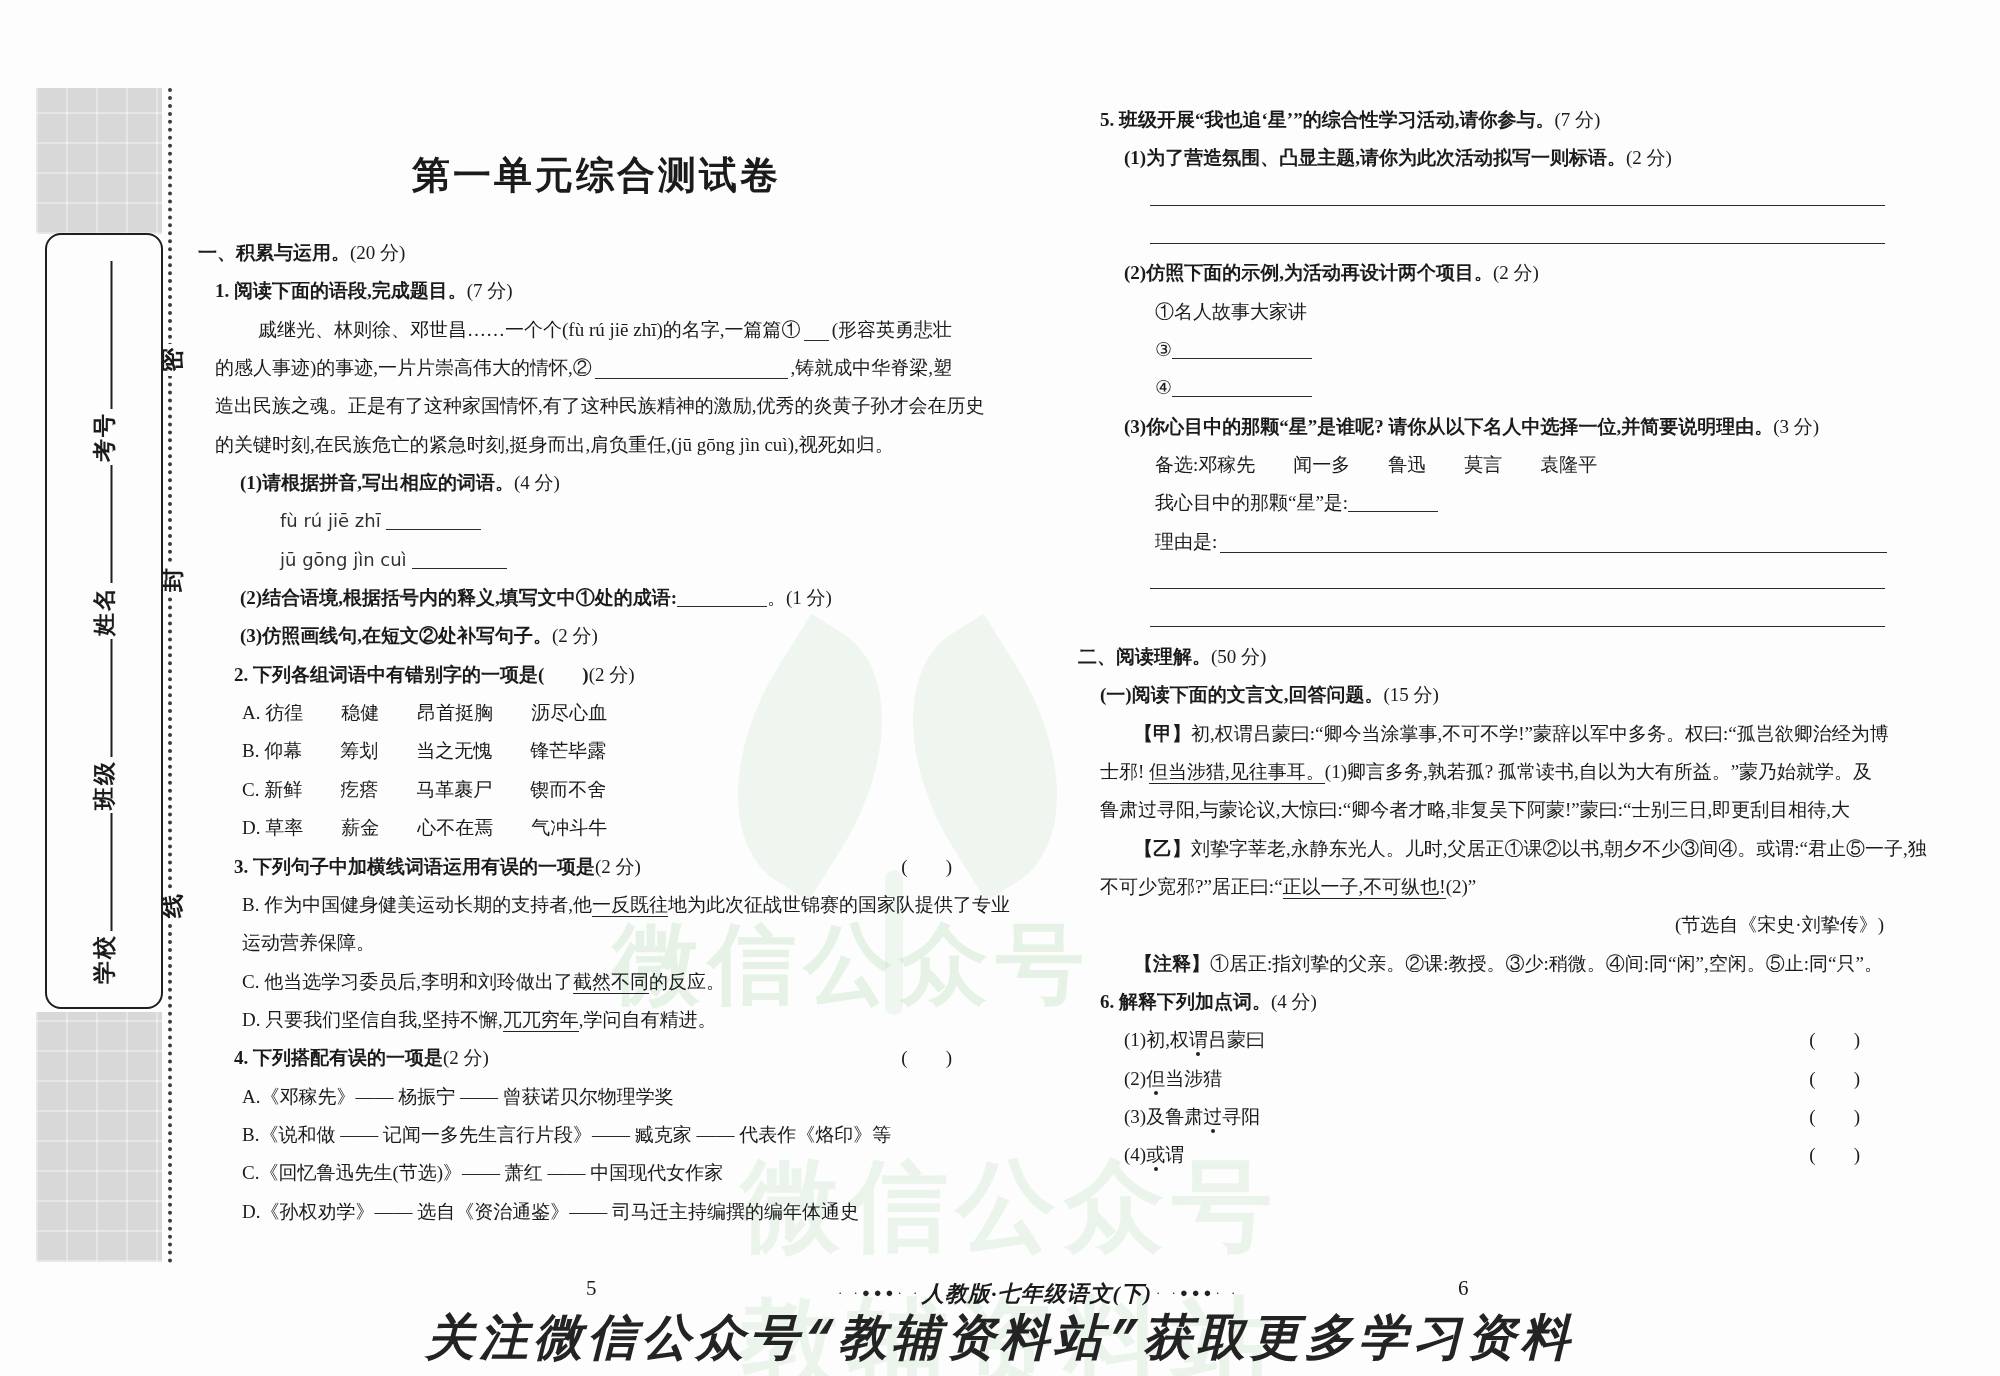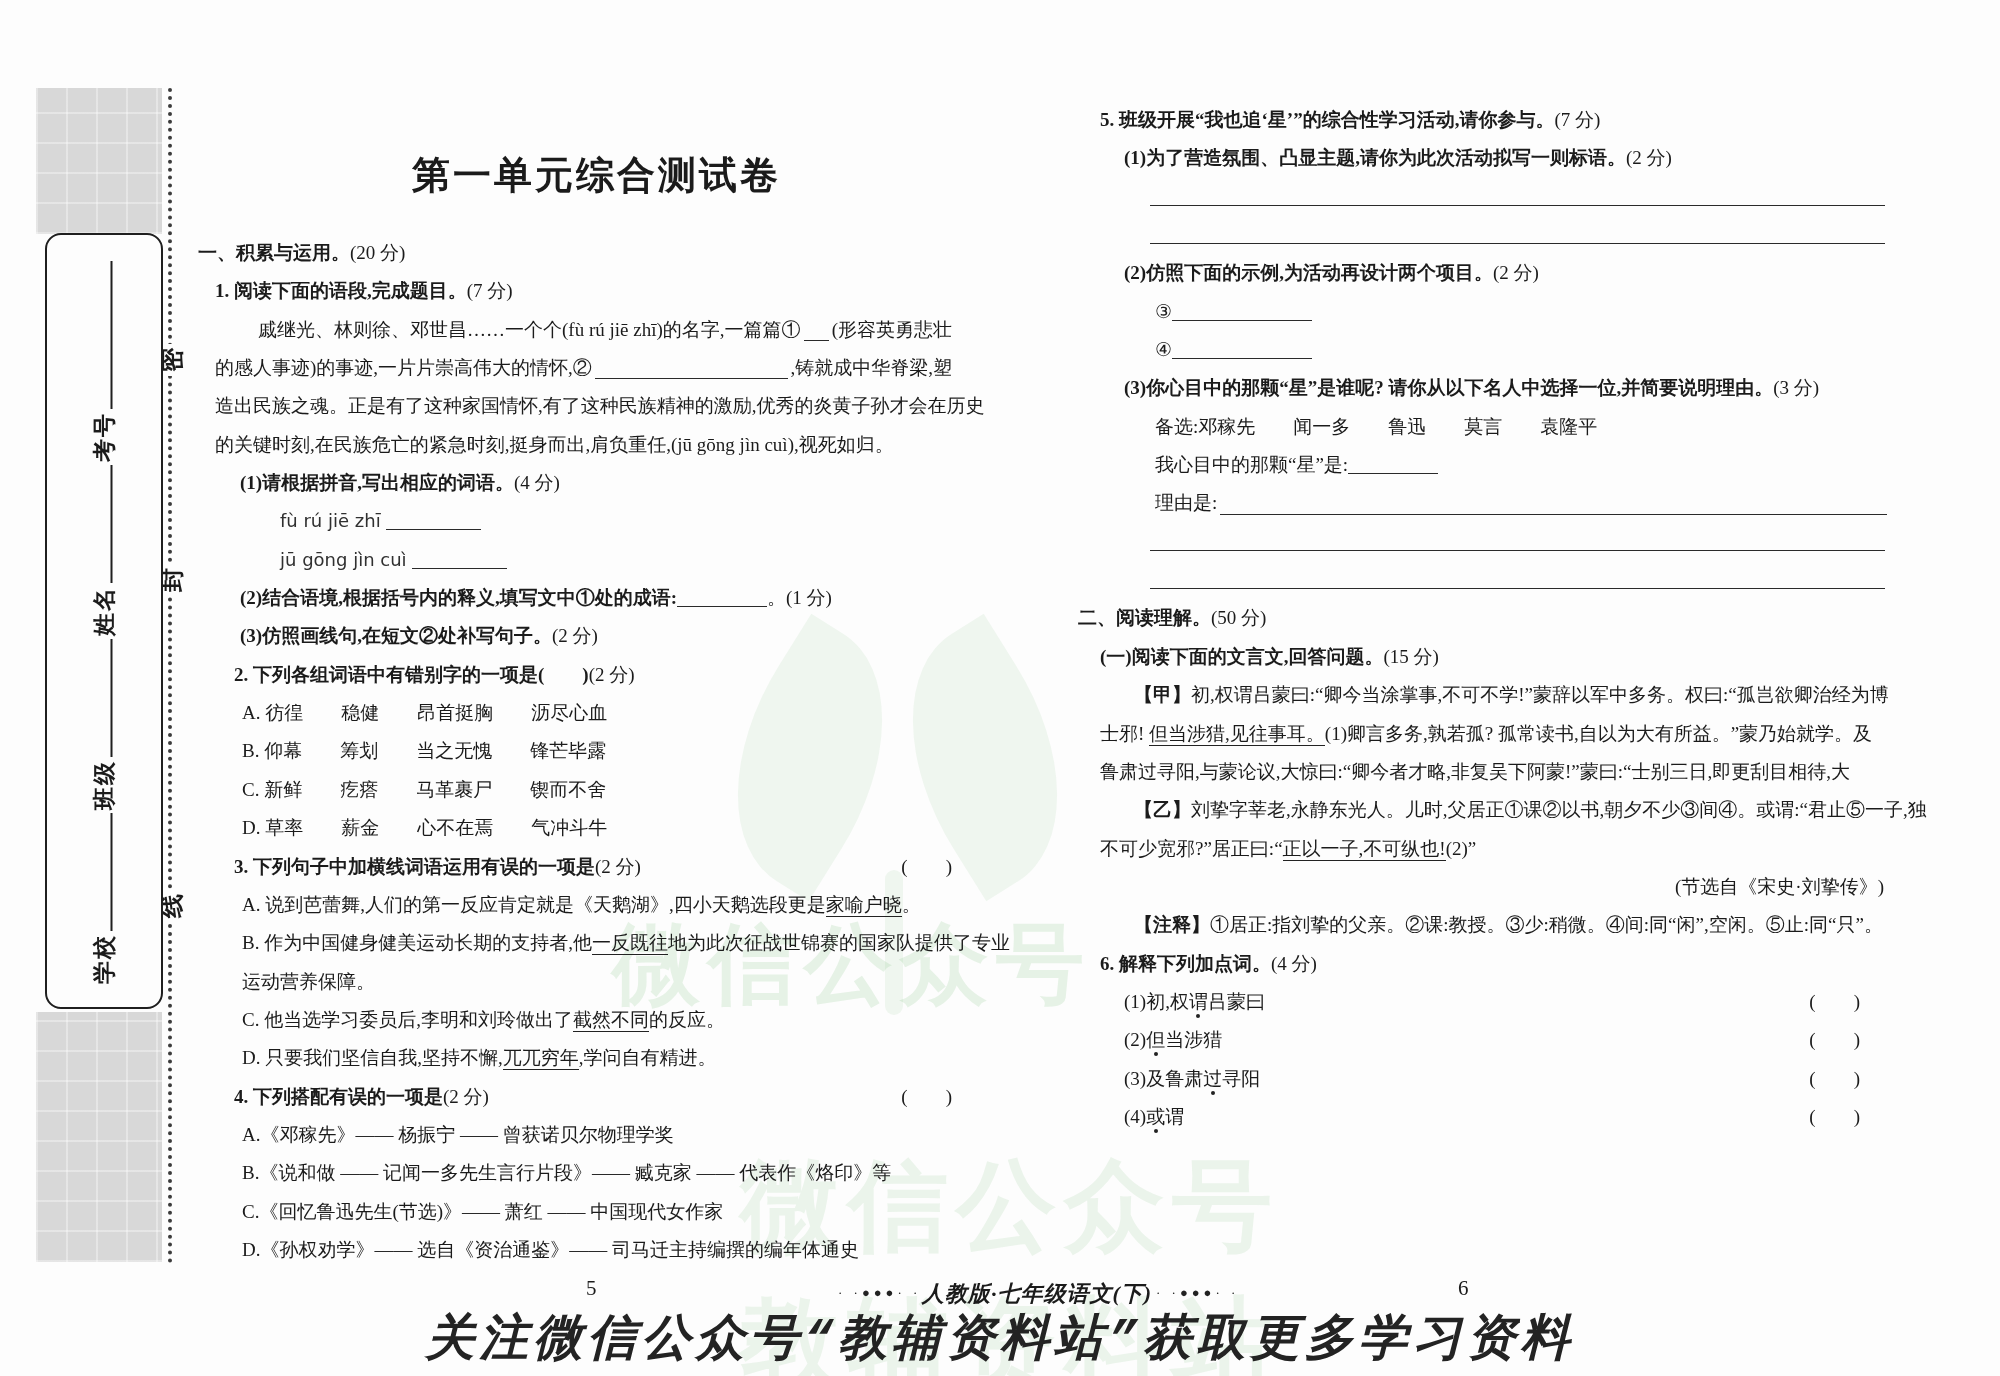--- a/index.html
+++ b/index.html
@@ -127,38 +127,38 @@
     <div class="ln ml90 pinyin"><span>fù rú jiē zhī</span> <span class="bl w95"></span></div>
     <div class="ln ml90 pinyin"><span>jū gōng jìn cuì</span> <span class="bl w95"></span></div>
     <div class="ln ml50"><span class="b">(2)结合语境,根据括号内的释义,填写文中①处的成语:</span><span class="bl w90"></span><span>。</span><span class="score">(1 分)</span></div>
     <div class="ln ml50"><span class="b">(3)仿照画线句,在短文②处补写句子。</span><span class="score">(2 分)</span></div>
     <div class="ln ml30"><span class="b">2. 下列各组词语中有错别字的一项是(　　)</span><span class="score">(2 分)</span></div>
     <div class="ln ml52"><span>A. 彷徨　　稳健　　昂首挺胸　　沥尽心血</span></div>
     <div class="ln ml52"><span>B. 仰幕　　筹划　　当之无愧　　锋芒毕露</span></div>
     <div class="ln ml52"><span>C. 新鲜　　疙瘩　　马革裹尸　　锲而不舍</span></div>
     <div class="ln ml52"><span>D. 草率　　薪金　　心不在焉　　气冲斗牛</span></div>
     <div class="ln ml30"><span class="b">3. 下列句子中加横线词语运用有误的一项是</span><span class="score">(2 分)</span><span class="ans">(　　)</span></div>
-    <div class="ln ml52"><span>A. 说到芭蕾舞,人们的第一反应肯定就是《天鹅湖》,四小天鹅选段更是</span><span class="ul">家喻户晓</span><span>。</span></div>
     <div class="ln ml52"><span>B. 作为中国健身健美运动长期的支持者,他</span><span class="ul">一反既往</span><span>地为此次征战世锦赛的国家队提供了专业</span></div>
     <div class="ln ml52"><span>运动营养保障。</span></div>
     <div class="ln ml52"><span>C. 他当选学习委员后,李明和刘玲做出了</span><span class="ul">截然不同</span><span>的反应。</span></div>
     <div class="ln ml52"><span>D. 只要我们坚信自我,坚持不懈,</span><span class="ul">兀兀穷年</span><span>,学问自有精进。</span></div>
     <div class="ln ml30"><span class="b">4. 下列搭配有误的一项是</span><span class="score">(2 分)</span><span class="ans">(　　)</span></div>
     <div class="ln ml52"><span>A.《邓稼先》—— 杨振宁 —— 曾获诺贝尔物理学奖</span></div>
     <div class="ln ml52"><span>B.《说和做 —— 记闻一多先生言行片段》—— 臧克家 —— 代表作《烙印》等</span></div>
     <div class="ln ml52"><span>C.《回忆鲁迅先生(节选)》—— 萧红 —— 中国现代女作家</span></div>
     <div class="ln ml52"><span>D.《孙权劝学》—— 选自《资治通鉴》—— 司马迁主持编撰的编年体通史</span></div>
   </div>
 
   <div class="col right-col">
     <div class="ln ml40"><span class="b">5. 班级开展“我也追‘星’”的综合性学习活动,请你参与。</span><span class="score">(7 分)</span></div>
     <div class="ln ml64"><span class="b">(1)为了营造氛围、凸显主题,请你为此次活动拟写一则标语。</span><span class="score">(2 分)</span></div>
     <div class="ln ml90"><span class="bl w735"></span></div>
     <div class="ln ml90"><span class="bl w735"></span></div>
     <div class="ln ml64"><span class="b">(2)仿照下面的示例,为活动再设计两个项目。</span><span class="score">(2 分)</span></div>
+    <div class="ln ml95"><span>①名人故事大家讲</span></div>
     <div class="ln ml95"><span>③</span><span class="bl w140"></span></div>
     <div class="ln ml95"><span>④</span><span class="bl w140"></span></div>
     <div class="ln ml64"><span class="b">(3)你心目中的那颗“星”是谁呢? 请你从以下名人中选择一位,并简要说明理由。</span><span class="score">(3 分)</span></div>
     <div class="ln ml95"><span>备选:邓稼先　　闻一多　　鲁迅　　莫言　　袁隆平</span></div>
     <div class="ln ml95"><span>我心目中的那颗“星”是:</span><span class="bl w90"></span></div>
     <div class="ln ml95 flexline">
         <span>理由是:</span>
         <span class="fx"></span>
       </div>
     <div class="ln ml90"><span class="bl w735"></span></div>

